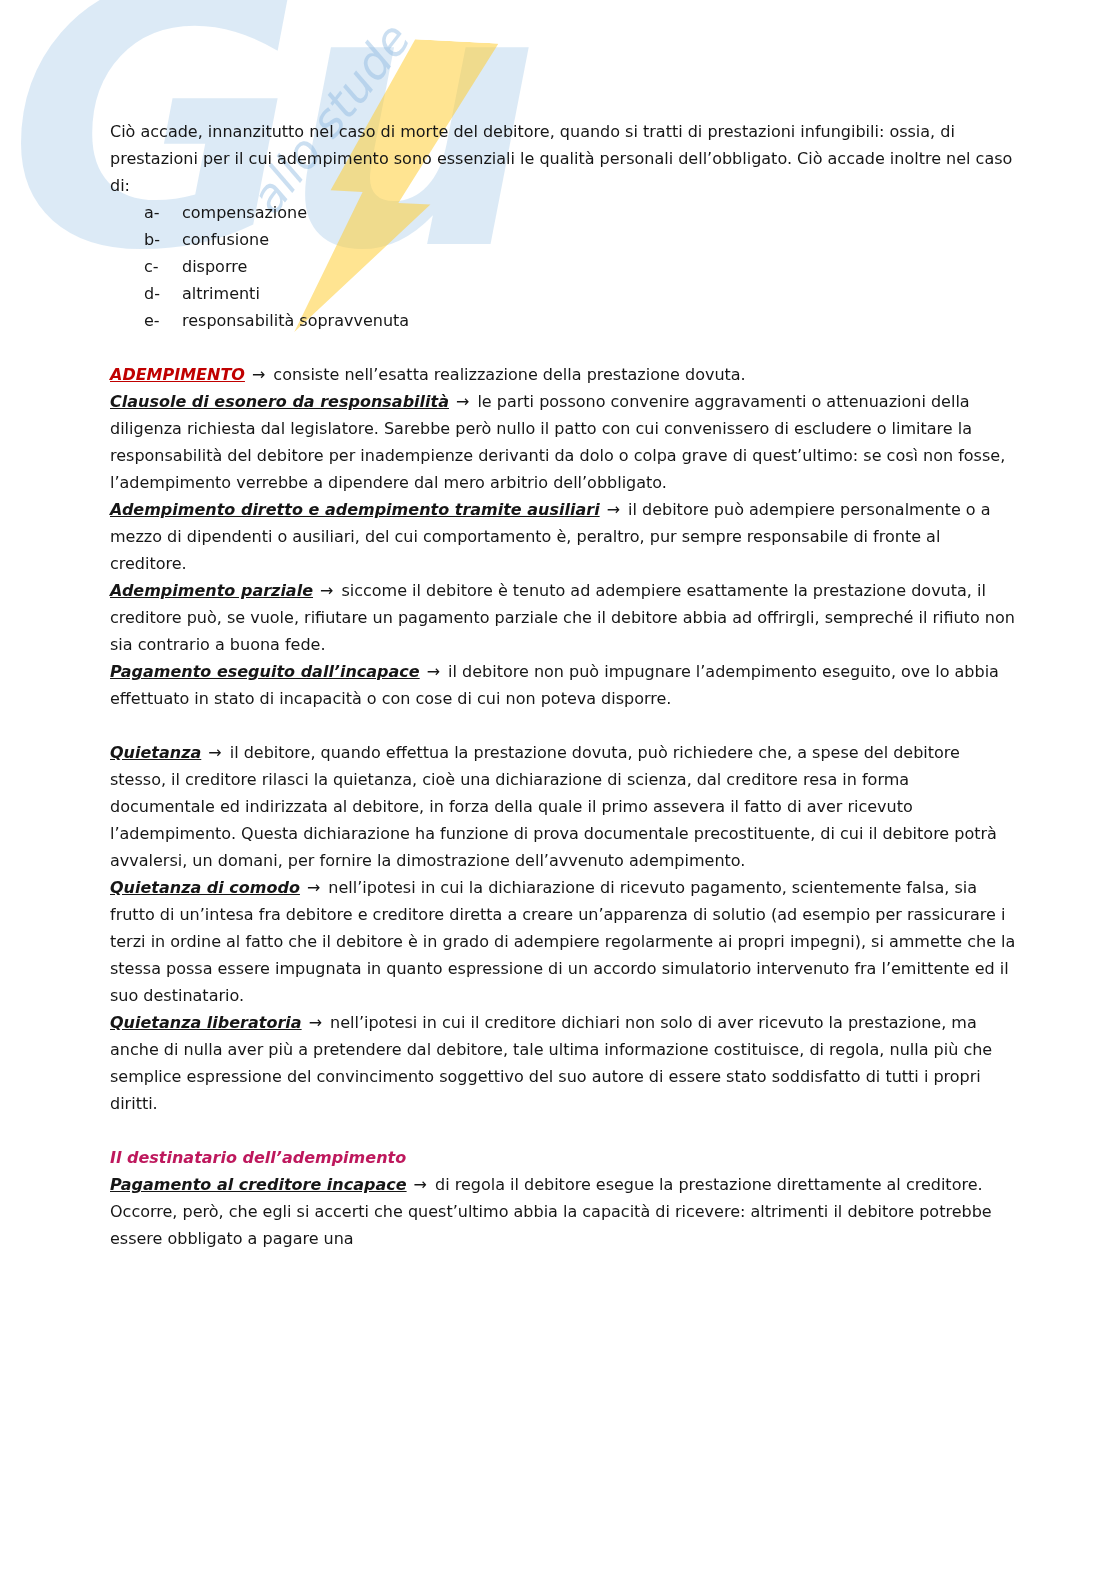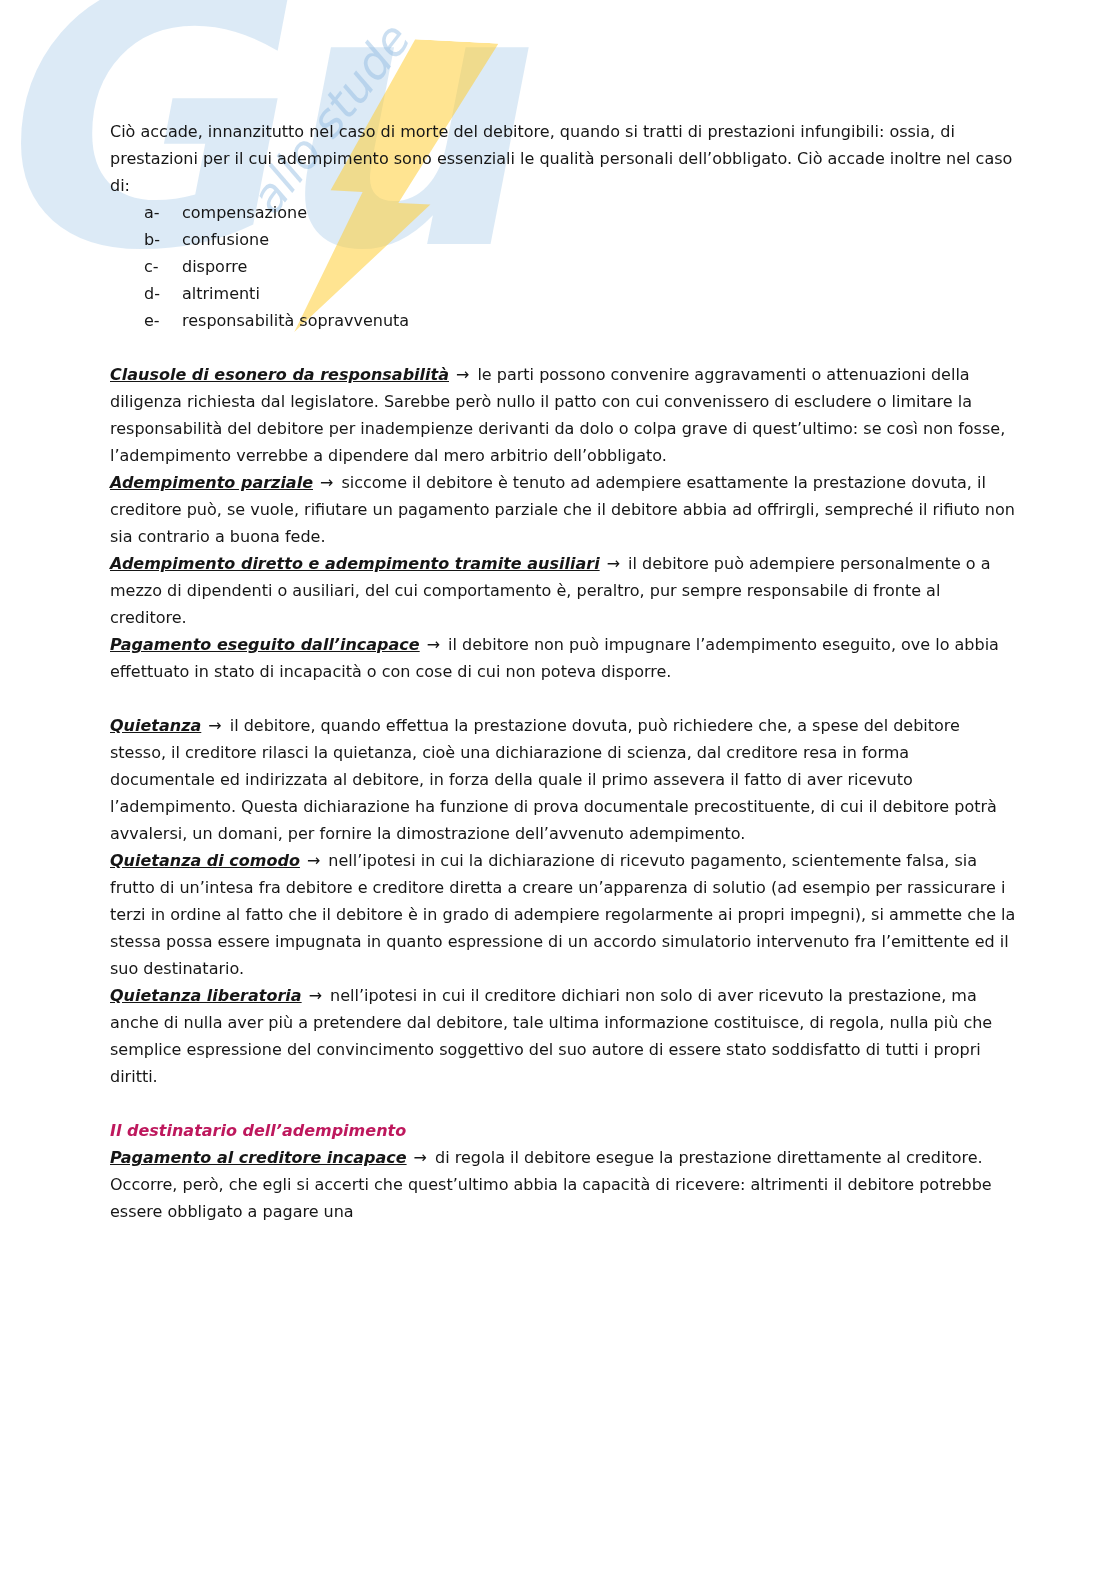--- a/index.html
+++ b/index.html
@@ -102,28 +102,29 @@
           <span>altrimenti</span>
       </div>
       <div class="li">
         <span class="marker">e-</span>
           <span>responsabilità sopravvenuta</span>
       </div>
     </div>
 
     <div class="gap"></div>
 
+    <p class="para"><span class="h red">ADEMPIMENTO</span><span class="arrow">→</span><span>consiste nell’esatta realizzazione della prestazione dovuta.</span></p>
 
 
 
     <p class="para"><span class="h">Clausole di esonero da responsabilità</span><span class="arrow">→</span><span>le parti possono convenire aggravamenti o attenuazioni della diligenza richiesta dal legislatore. Sarebbe però nullo il patto con cui convenissero di escludere o limitare la responsabilità del debitore per inadempienze derivanti da dolo o colpa grave di quest’ultimo: se così non fosse, l’adempimento verrebbe a dipendere dal mero arbitrio dell’obbligato.</span></p>
 
+    <p class="para"><span class="h">Adempimento diretto e adempimento tramite ausiliari</span><span class="arrow">→</span><span>il debitore può adempiere personalmente o a mezzo di dipendenti o ausiliari, del cui comportamento è, peraltro, pur sempre responsabile di fronte al creditore.</span></p>
+
     <p class="para"><span class="h">Adempimento parziale</span><span class="arrow">→</span><span>siccome il debitore è tenuto ad adempiere esattamente la prestazione dovuta, il creditore può, se vuole, rifiutare un pagamento parziale che il debitore abbia ad offrirgli, sempreché il rifiuto non sia contrario a buona fede.</span></p>
-
-    <p class="para"><span class="h">Adempimento diretto e adempimento tramite ausiliari</span><span class="arrow">→</span><span>il debitore può adempiere personalmente o a mezzo di dipendenti o ausiliari, del cui comportamento è, peraltro, pur sempre responsabile di fronte al creditore.</span></p>
 
     <p class="para"><span class="h">Pagamento eseguito dall’incapace</span><span class="arrow">→</span><span>il debitore non può impugnare l’adempimento eseguito, ove lo abbia effettuato in stato di incapacità o con cose di cui non poteva disporre.</span></p>
 
     <div class="gap"></div>
 
     <p class="para"><span class="h">Quietanza</span><span class="arrow">→</span><span>il debitore, quando effettua la prestazione dovuta, può richiedere che, a spese del debitore stesso, il creditore rilasci la quietanza, cioè una dichiarazione di scienza, dal creditore resa in forma documentale ed indirizzata al debitore, in forza della quale il primo assevera il fatto di aver ricevuto l’adempimento. Questa dichiarazione ha funzione di prova documentale precostituente, di cui il debitore potrà avvalersi, un domani, per fornire la dimostrazione dell’avvenuto adempimento.</span></p>
 
     <p class="para"><span class="h">Quietanza di comodo</span><span class="arrow">→</span><span>nell’ipotesi in cui la dichiarazione di ricevuto pagamento, scientemente falsa, sia frutto di un’intesa fra debitore e creditore diretta a creare un’apparenza di solutio (ad esempio per rassicurare i terzi in ordine al fatto che il debitore è in grado di adempiere regolarmente ai propri impegni), si ammette che la stessa possa essere impugnata in quanto espressione di un accordo simulatorio intervenuto fra l’emittente ed il suo destinatario.</span></p>
 
     <p class="para"><span class="h">Quietanza liberatoria</span><span class="arrow">→</span><span>nell’ipotesi in cui il creditore dichiari non solo di aver ricevuto la prestazione, ma anche di nulla aver più a pretendere dal debitore, tale ultima informazione costituisce, di regola, nulla più che semplice espressione del convincimento soggettivo del suo autore di essere stato soddisfatto di tutti i propri diritti.</span></p>

